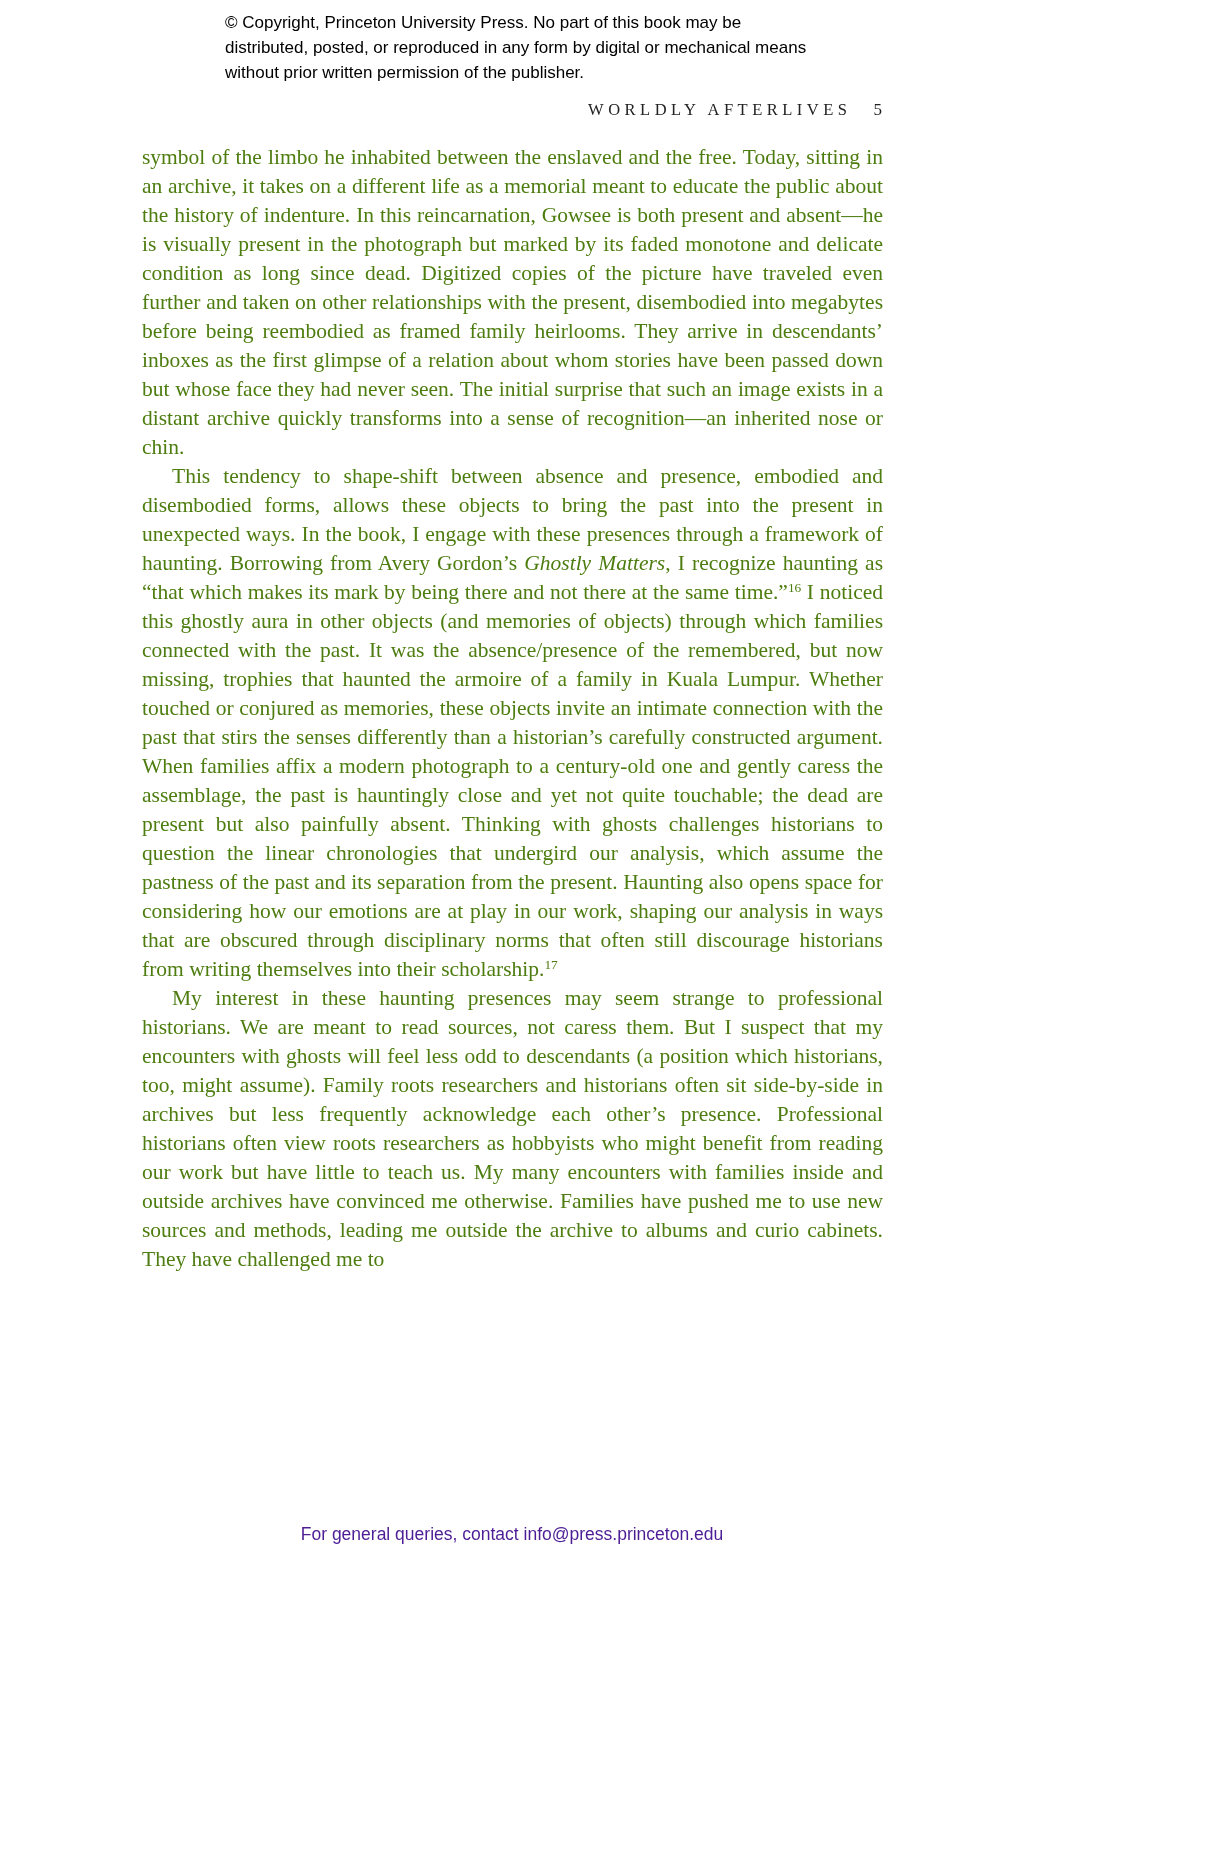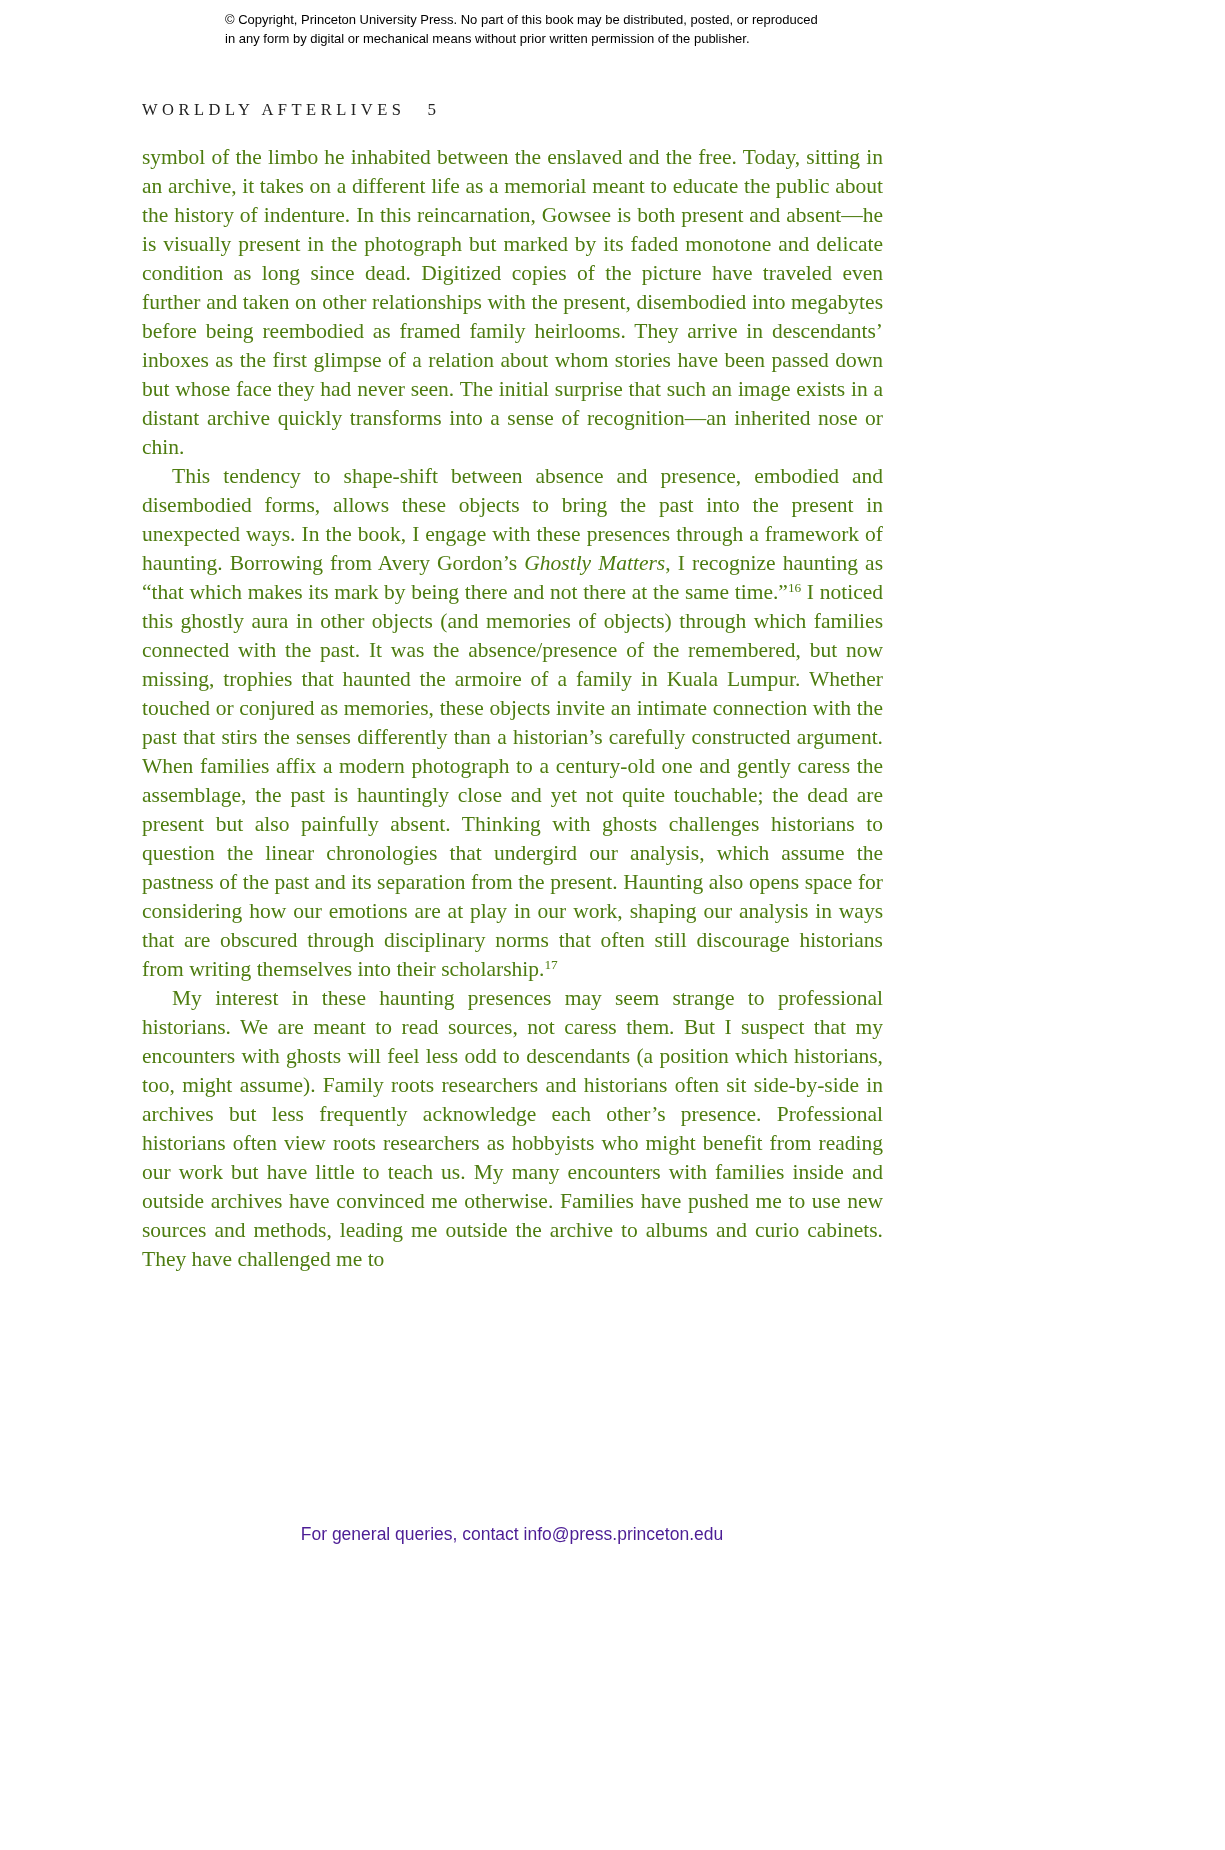--- a/index.html
+++ b/index.html
@@ -13,33 +13,33 @@
     font-family: "Liberation Serif", serif;
     overflow: hidden;
   }
 
   .copyright-notice {
     position: absolute;
     left: 225px;
     top: 10px;
     width: 600px;
     font-family: "Liberation Sans", sans-serif;
-    font-size: 13px;
+    font-size: 17px;
     line-height: 1.48;
     color: #000000;
     text-align: left;
   }
 
   .running-head {
     position: absolute;
     left: 142px;
     top: 100px;
     width: 740px;
     display: flex;
-    justify-content: flex-start;
+    justify-content: flex-end;
     align-items: baseline;
     gap: 22px;
     font-family: "Liberation Serif", serif;
     font-size: 16.5px;
     color: #222222;
   }
   .running-head .head-title {
     letter-spacing: 4.5px;
     font-variant: small-caps;
     text-transform: uppercase;

